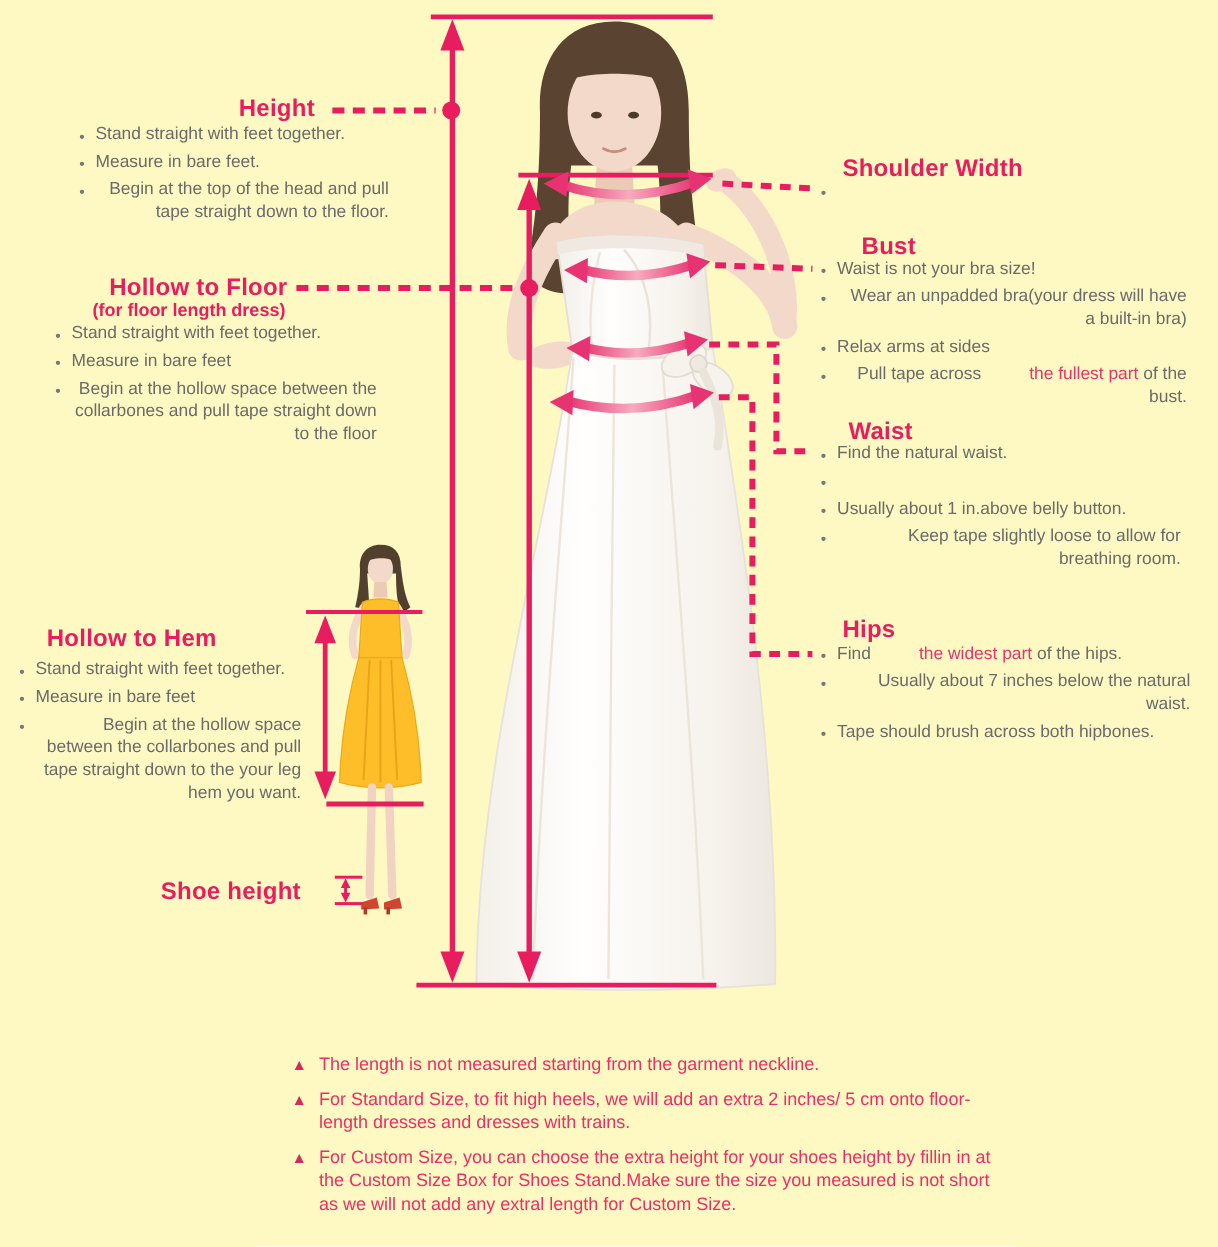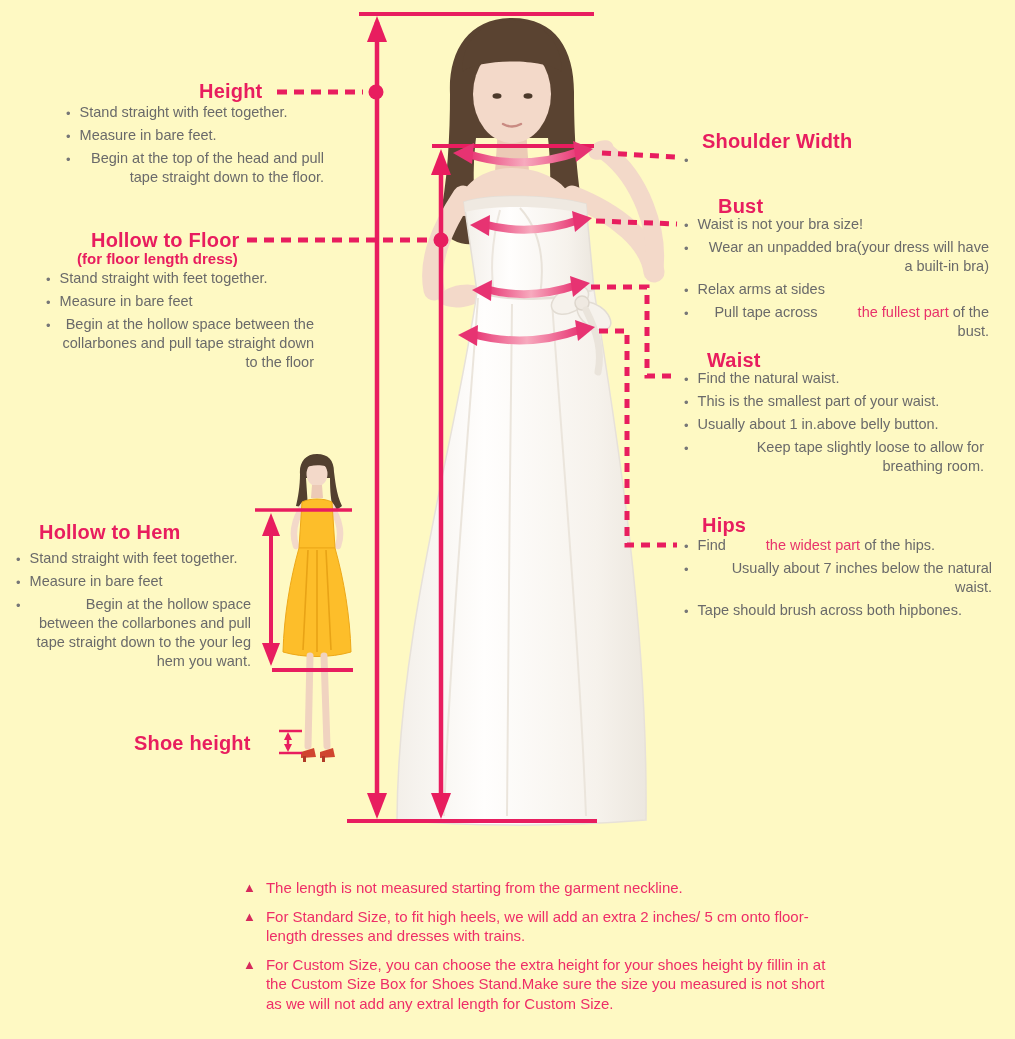--- a/index.html
+++ b/index.html
@@ -244,21 +244,20 @@
   </div>
 
   <div class="title" style="left:707px;top:349px;">Waist</div>
   <div class="list" style="left:684px;top:369px;width:300px;">
     <div class="li">
         <span class="dot">•</span>
         <span class="li-text">Find the natural waist.</span>
       </div>
     <div class="li">
         <span class="dot">•</span>
-        <span class="li-text">This is the smallest part of your waist.</span>
       </div>
     <div class="li">
         <span class="dot">•</span>
         <span class="li-text">Usually about 1 in.above belly button.</span>
       </div>
     <div class="li">
         <span class="dot">•</span>
         <span class="li-text">Keep tape slightly loose to allow for breathing room.</span>
       </div>
   </div>

